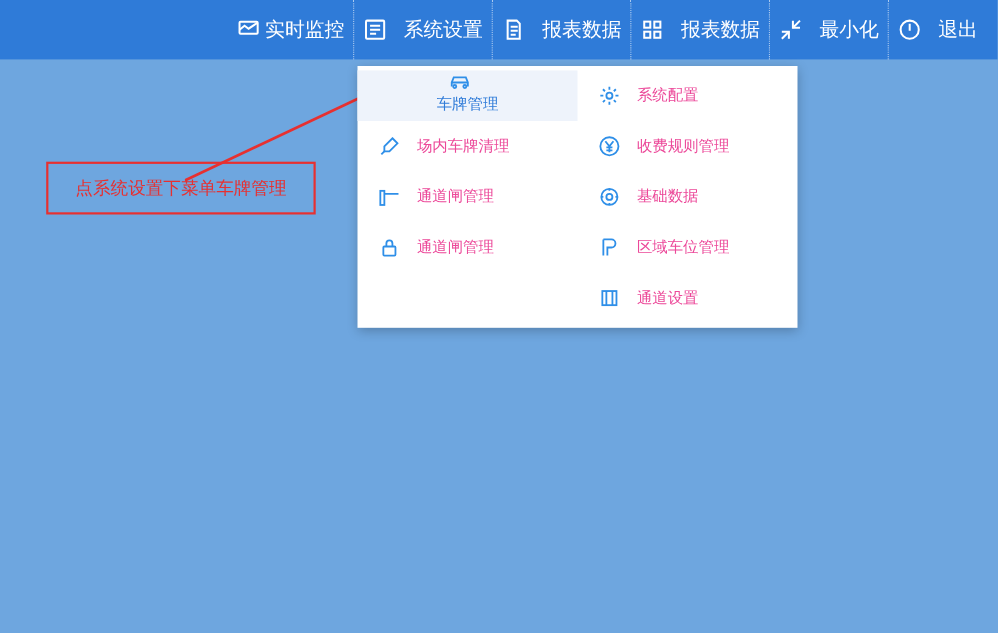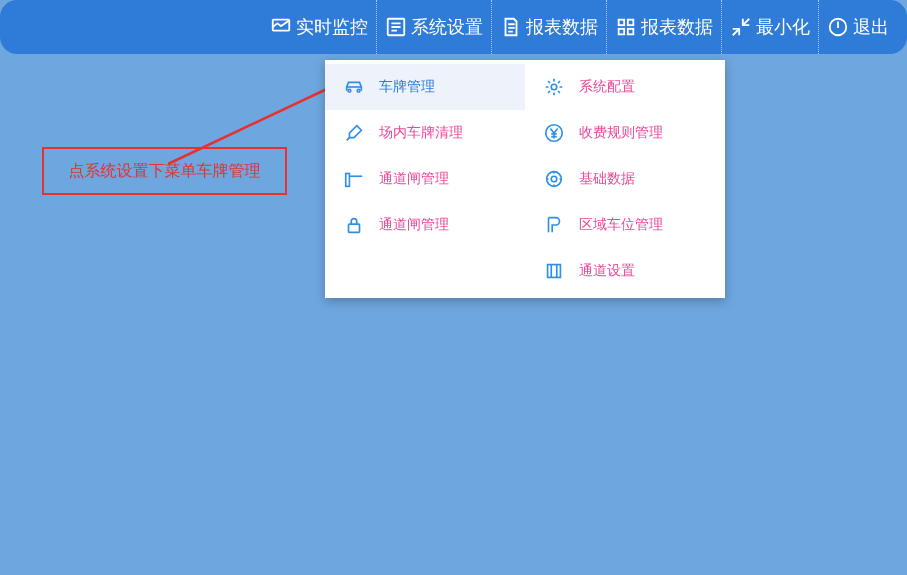--- a/index.html
+++ b/index.html
@@ -13,32 +13,32 @@
   }
   .topbar {
     height: 54px;
     background: #2f7bd8;
     display: flex;
     align-items: center;
     justify-content: flex-end;
     padding: 0 10px 0 0;
     color: #fff;
     font-size: 18px;
-    border-radius: 17px;
   }
   .topbar .nav-item {
     display: flex;
     align-items: center;
     padding: 0 8px;
     height: 54px;
     cursor: pointer;
     white-space: nowrap;
   }
   .topbar .nav-item + .nav-item {
     border-left: 1px dotted rgba(255,255,255,0.6);
+    gap: 11px;
   }
   .topbar .nav-icon {
     width: 22px;
     height: 22px;
     margin-right: 4px;
     display: inline-flex;
     align-items: center;
     justify-content: center;
   }
   .topbar svg { stroke: #fff; fill: none; stroke-width: 2; }
@@ -90,20 +90,21 @@
     align-items: center;
     height: 46px;
     padding: 0 18px;
     font-size: 14px;
     color: #ec4899;
     cursor: pointer;
   }
   .menu-item.active {
     background: #eef3fb;
     color: #2f7bd8;
+    flex-direction: column;
   }
   .menu-item .m-icon {
     width: 22px;
     height: 22px;
     margin-right: 14px;
     display: inline-flex;
     align-items: center;
     justify-content: center;
     color: #2f8fe8;
   }

